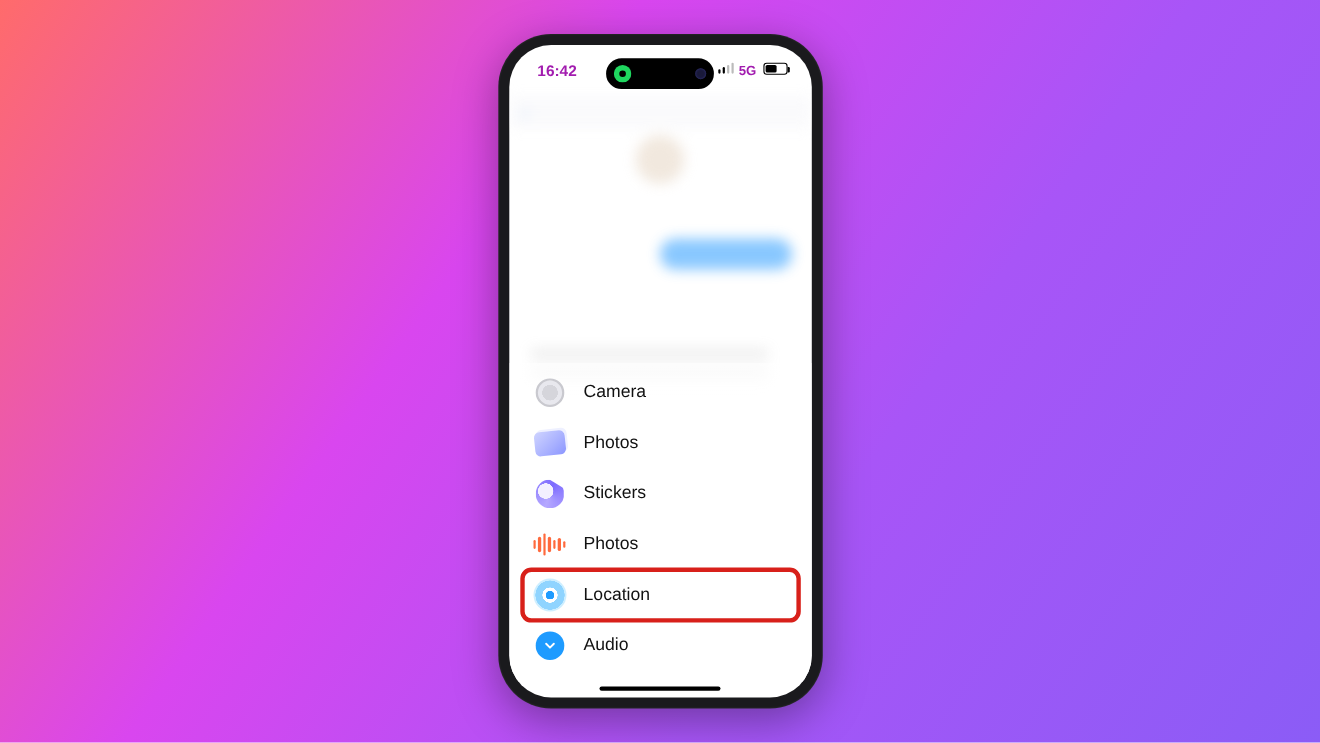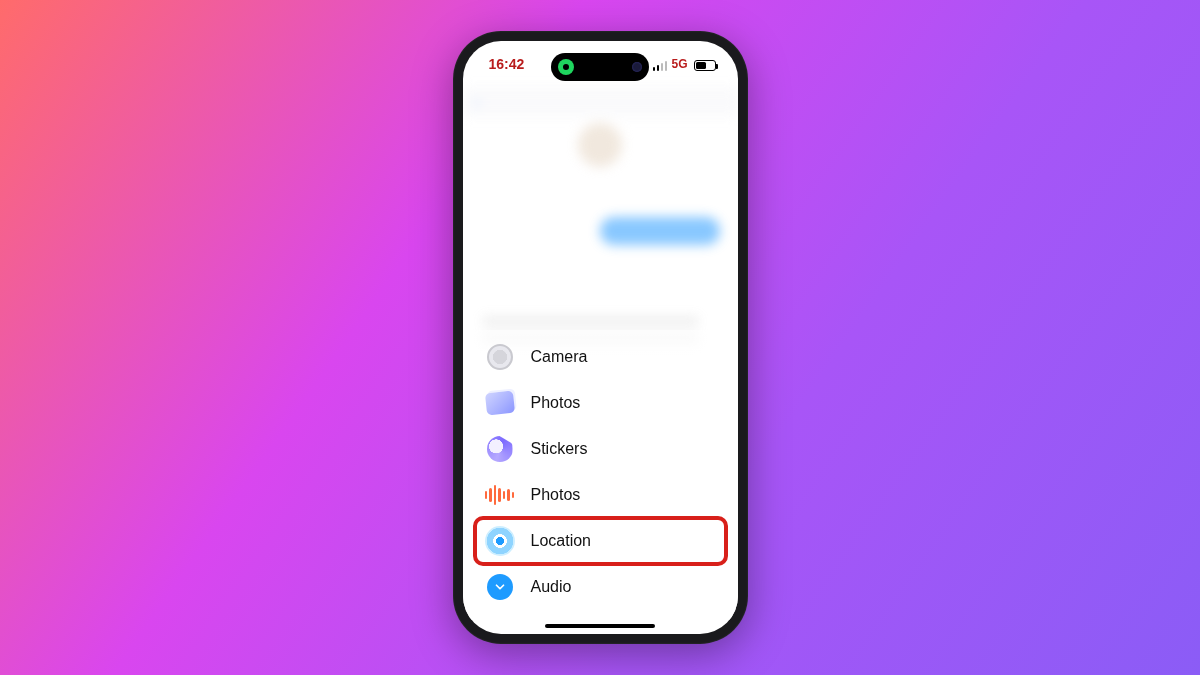--- a/index.html
+++ b/index.html
@@ -63,24 +63,24 @@
     position: absolute;
     top: 0; left: 0; right: 0;
     height: 46px;
     display: flex;
     justify-content: space-between;
     align-items: center;
     padding: 0 22px 0 26px;
     z-index: 20;
     font-size: 14px;
     font-weight: 600;
-    color: #b91c1c;
+    color: #a21caf;
   }
   .status-left { display:flex; align-items:center; gap:6px; }
-  .status-right { display: flex; align-items: flex-end; gap: 4px; font-size: 12px; }
+  .status-right { display: flex; align-items: flex-start; gap: 4px; font-size: 12px; }
   .signal { display:inline-flex; align-items:flex-end; gap:1.5px; height:10px;}
   .signal i { width:2.5px; background:#000; display:block; border-radius:1px;}
   .signal i:nth-child(1){height:4px;} .signal i:nth-child(2){height:6px;}
   .signal i:nth-child(3){height:8px;background:#bbb;} .signal i:nth-child(4){height:10px;background:#bbb;}
   .battery {
     width: 22px; height: 11px; border:1px solid #000; border-radius:3px; position:relative; margin-left:2px;
   }
   .battery::after{ content:""; position:absolute; right:-3px; top:3px; width:2px; height:5px; background:#000; border-radius:0 1px 1px 0;}
   .battery-fill{ position:absolute; left:1px; top:1px; bottom:1px; width:10px; background:#000; border-radius:1.5px;}
 

